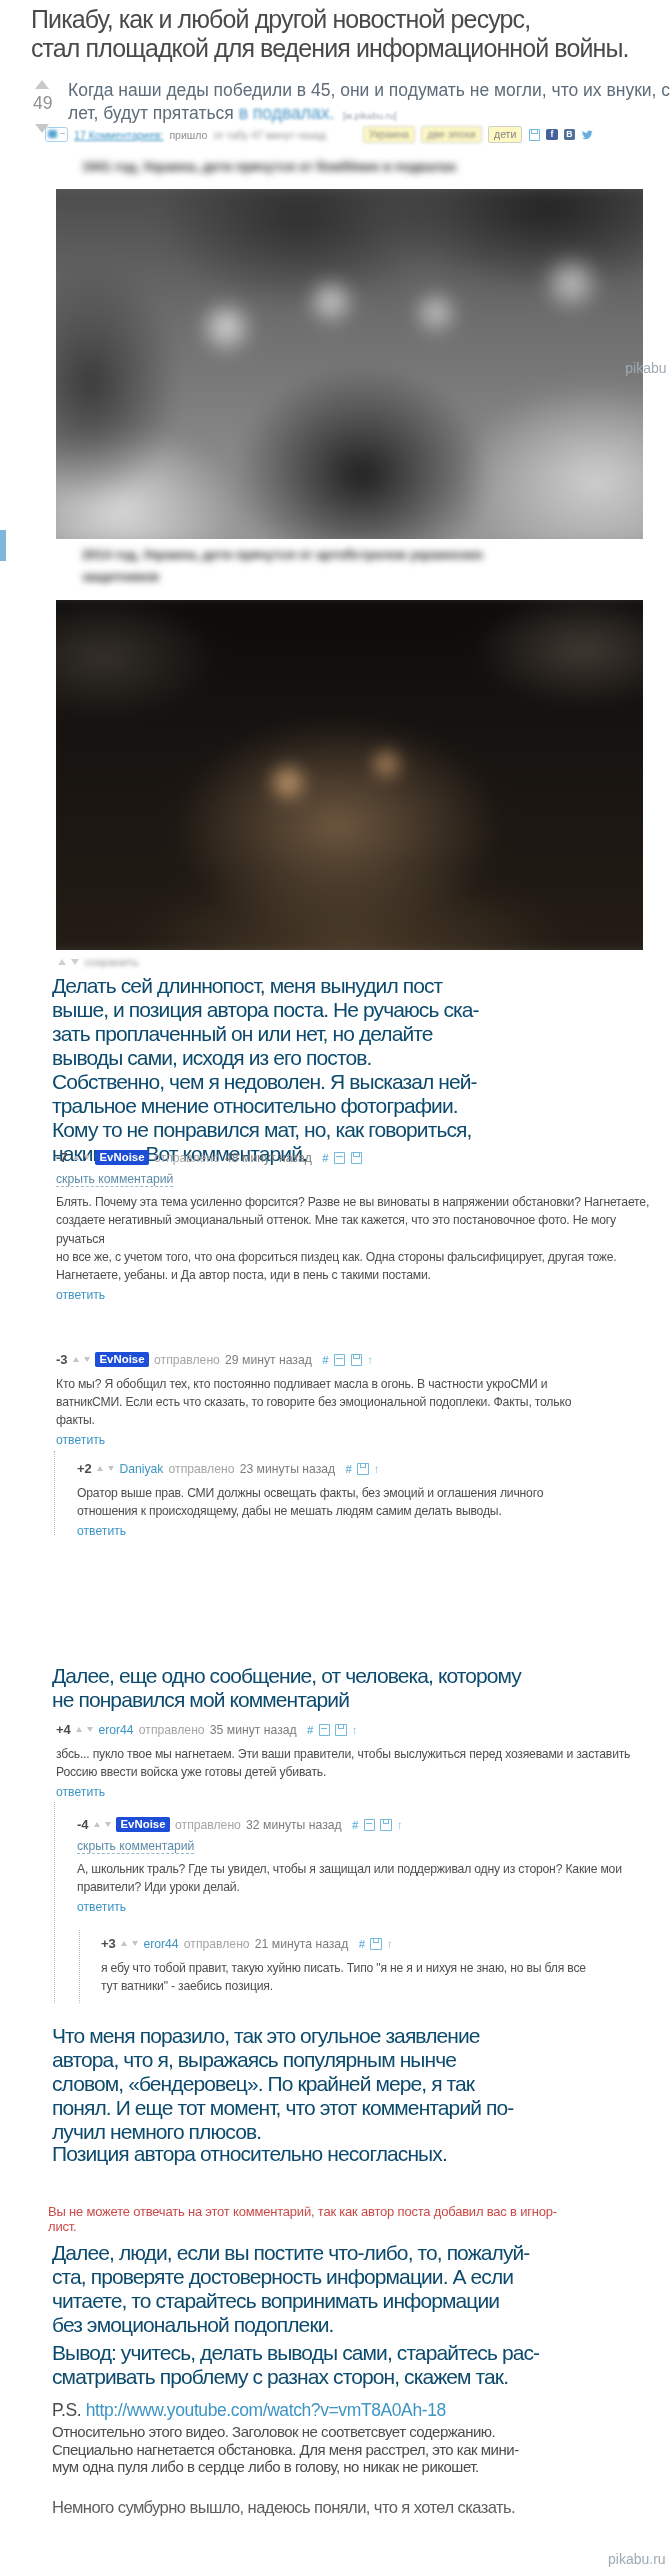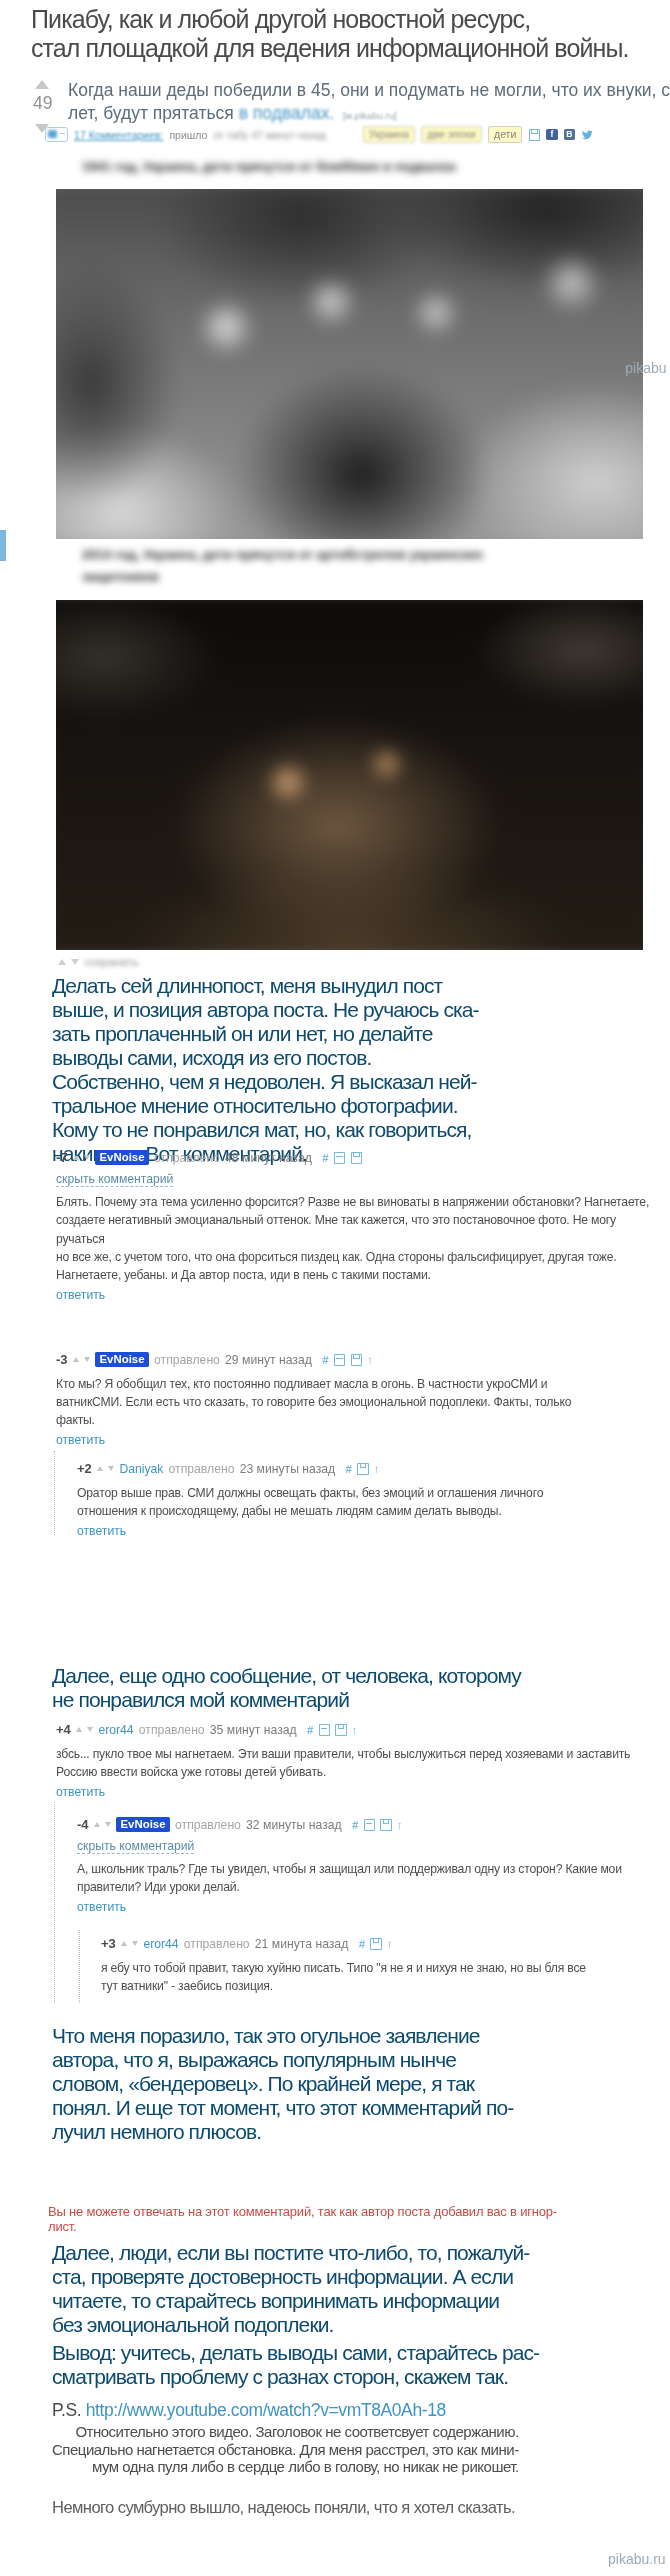--- a/index.html
+++ b/index.html
@@ -306,38 +306,39 @@
     <div class="c-body">я ебу что тобой правит, такую хуйню писать. Типо "я не я и нихуя не знаю, но вы бля все
 тут ватники" - заебись позиция.</div>
   </div>
 
   <div class="abs bigtext" style="left:52px;top:2024px;">Что меня поразило, так это огульное заявление
 автора, что я, выражаясь популярным нынче
 словом, «бендеровец». По крайней мере, я так
 понял. И еще тот момент, что этот комментарий по-
 лучил немного плюсов.</div>
 
+  <div class="abs bigtext" style="left:52px;top:2142px;">Позиция автора относительно несогласных.</div>
 
   <div class="abs notice" style="left:48px;top:2177px;width:542px;margin-top:27px;">Вы не можете отвечать на этот комментарий, так как автор поста добавил вас в игнор-
 лист.</div>
 
   <div class="abs bigtext" style="left:52px;top:2241px;">Далее, люди, если вы постите что-либо, то, пожалуй-
 ста, проверяте достоверность информации. А если
 читаете, то старайтесь вопринимать информации
 без эмоциональной подоплеки.</div>
 
   <div class="abs bigtext" style="left:52px;top:2341px;">Вывод: учитесь, делать выводы сами, старайтесь рас-
 сматривать проблему с разнах сторон, скажем так.</div>
 
   <div class="abs ps-line" style="left:52px;top:2400px;">
     <span>P.S.</span>
     <span class="ps-link">http://www.youtube.com/watch?v=vmT8A0Ah-18</span>
   </div>
 
-  <div class="abs ps-text" style="left:52px;top:2423px;text-align:right;">Относительно этого видео. Заголовок не соответсвует содержанию.
+  <div class="abs ps-text" style="left:52px;top:2423px;">Относительно этого видео. Заголовок не соответсвует содержанию.
 Специально нагнетается обстановка. Для меня расстрел, это как мини-
 мум одна пуля либо в сердце либо в голову, но никак не рикошет.</div>
 
   <div class="abs closing" style="left:52px;top:2498px;">Немного сумбурно вышло, надеюсь поняли, что я хотел сказать.</div>
 
   <div class="abs wm" style="right:4.4px;top:2551px;">pikabu.ru</div>
 
 </div>
 
 

